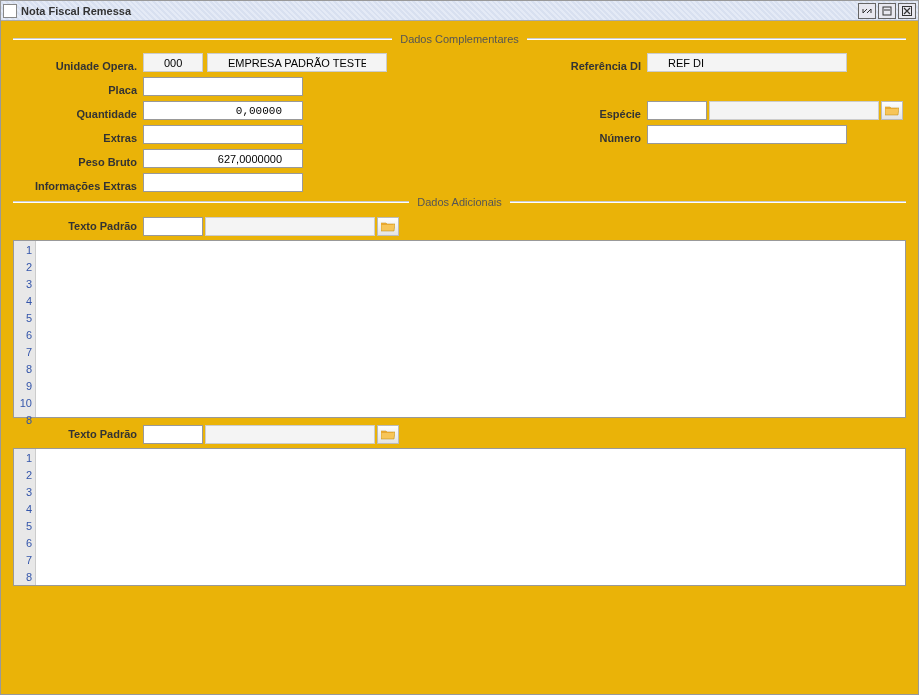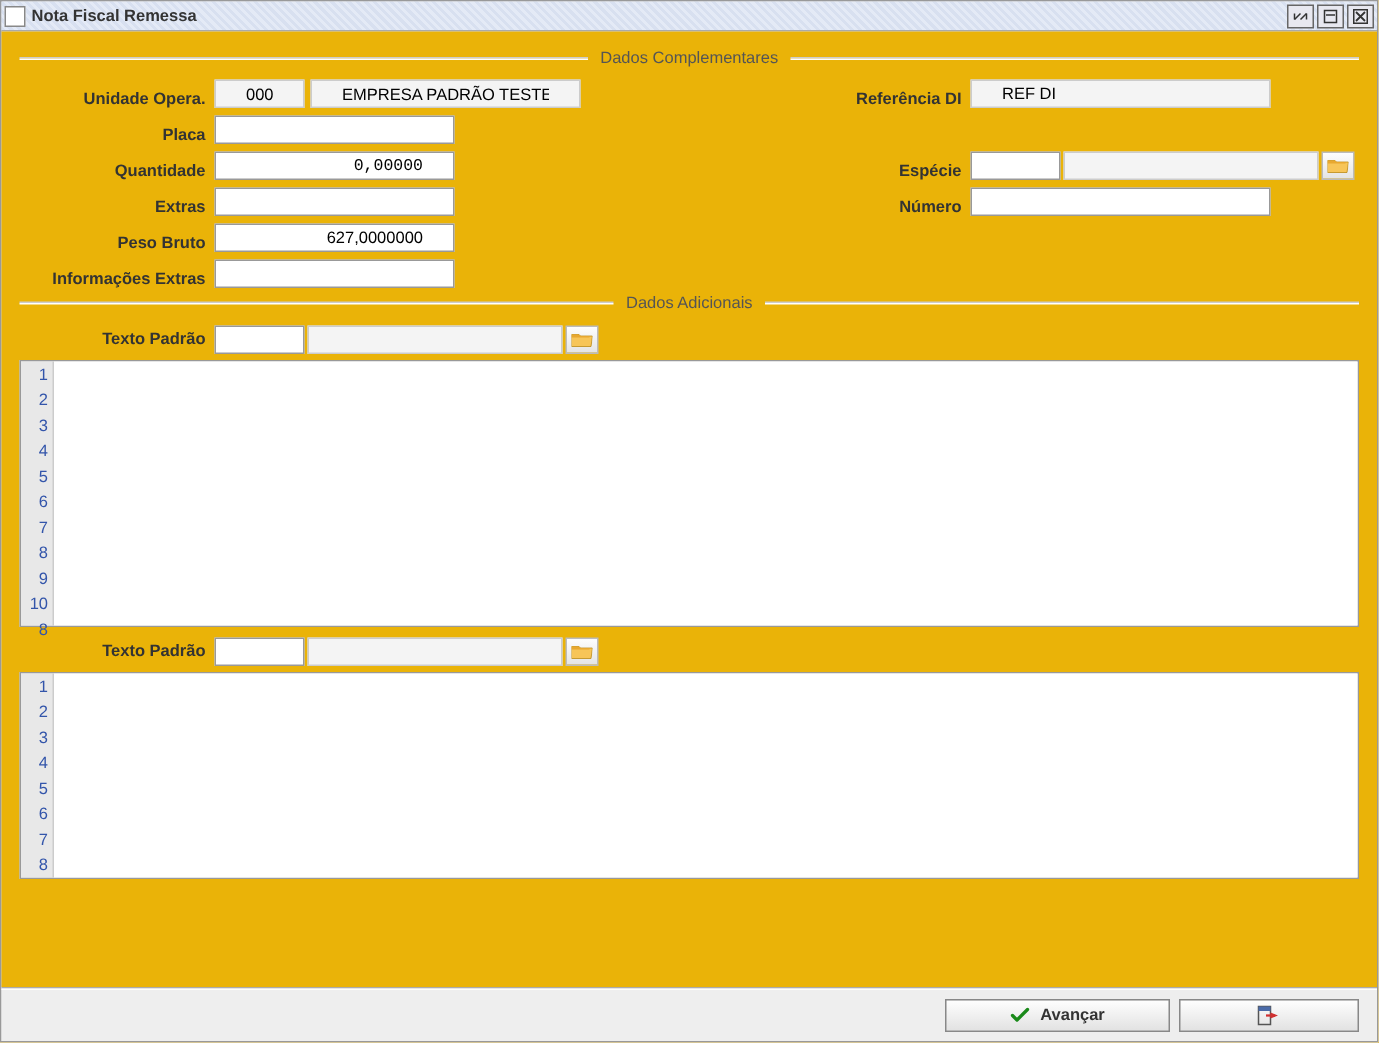--- a/index.html
+++ b/index.html
@@ -329,29 +329,13 @@
           <div>6</div>
           <div>7</div>
           <div>8</div>
         </div>
         <div class="ta-body"></div>
       </div>
     </div>
 
   </div>
 
-  <div class="footer">
-    <div class="btn">
-      <svg width="14" height="12" viewBox="0 0 14 12">
-        <path d="M2 6 L5 9 L12 2" stroke="#1a8a1a" stroke-width="2.2" fill="none" stroke-linecap="round" stroke-linejoin="round"></path>
-      </svg>
-      <span>Avançar</span>
-    </div>
-    <div class="btn" style="width:120px">
-      <svg width="16" height="14" viewBox="0 0 16 14">
-        <rect x="1" y="1" width="8" height="12" fill="none" stroke="#555" stroke-width="1"></rect>
-        <rect x="1" y="1" width="8" height="3" fill="#4a6aa8"></rect>
-        <path d="M9 5 L14 7 L9 9 Z" fill="#d03030"></path>
-        <path d="M6 7 L12 7" stroke="#d03030" stroke-width="1.5"></path>
-      </svg>
-    </div>
-  </div>
 </div>
 
 </body></html>

